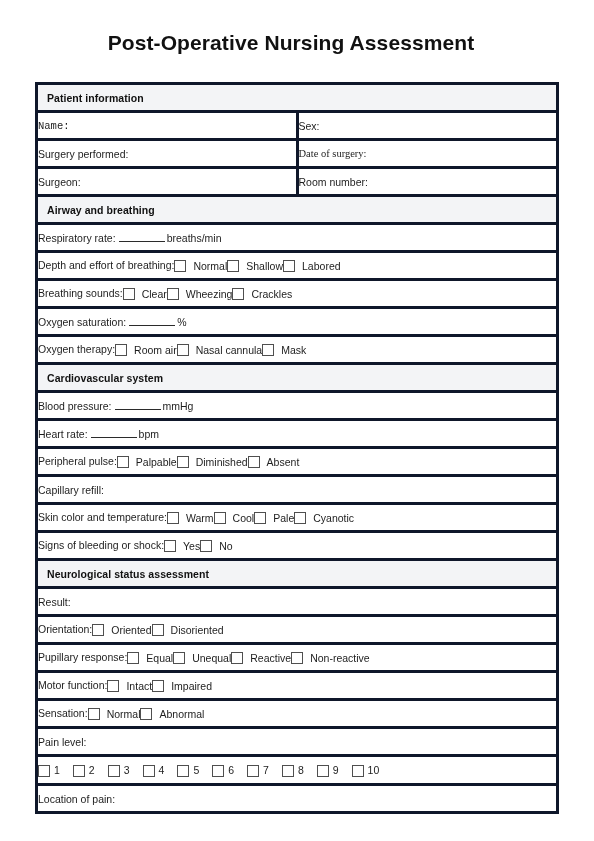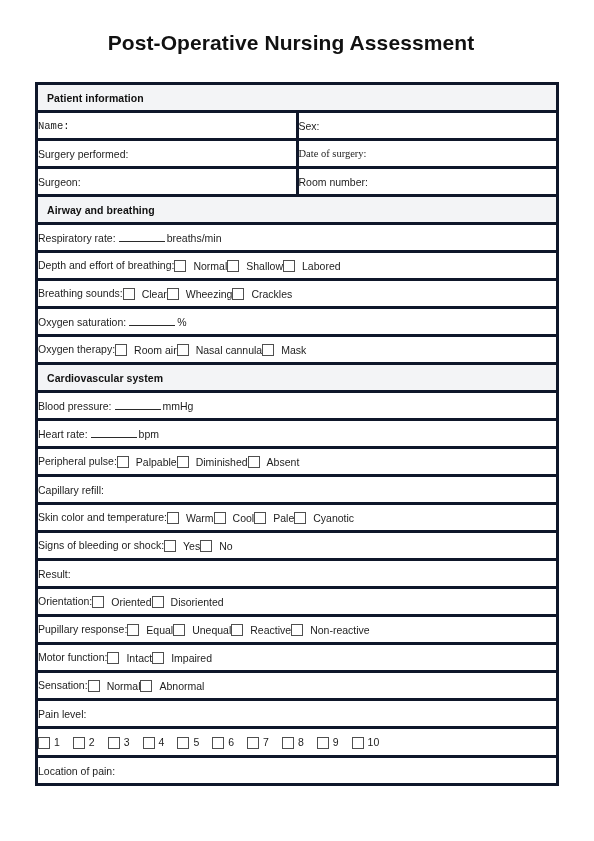--- a/index.html
+++ b/index.html
@@ -222,20 +222,23 @@
         </tr>
         <tr>
           <td colspan="2" class="field-cell"><span class="field-label">Signs of bleeding or shock:</span><span class="opt">
               <span class="cbx"></span>
               <span class="opt-label">Yes</span>
             </span><span class="opt">
               <span class="cbx"></span>
               <span class="opt-label">No</span>
             </span></td>
         </tr>
+        <tr class="section-row">
+          <td colspan="2">Neurological status assessment</td>
+        </tr>
         <tr>
           <td colspan="2" class="field-cell"><span class="field-label">Result:</span></td>
         </tr>
         <tr>
           <td colspan="2" class="field-cell"><span class="field-label">Orientation:</span><span class="opt">
               <span class="cbx"></span>
               <span class="opt-label">Oriented</span>
             </span><span class="opt">
               <span class="cbx"></span>
               <span class="opt-label">Disoriented</span>

